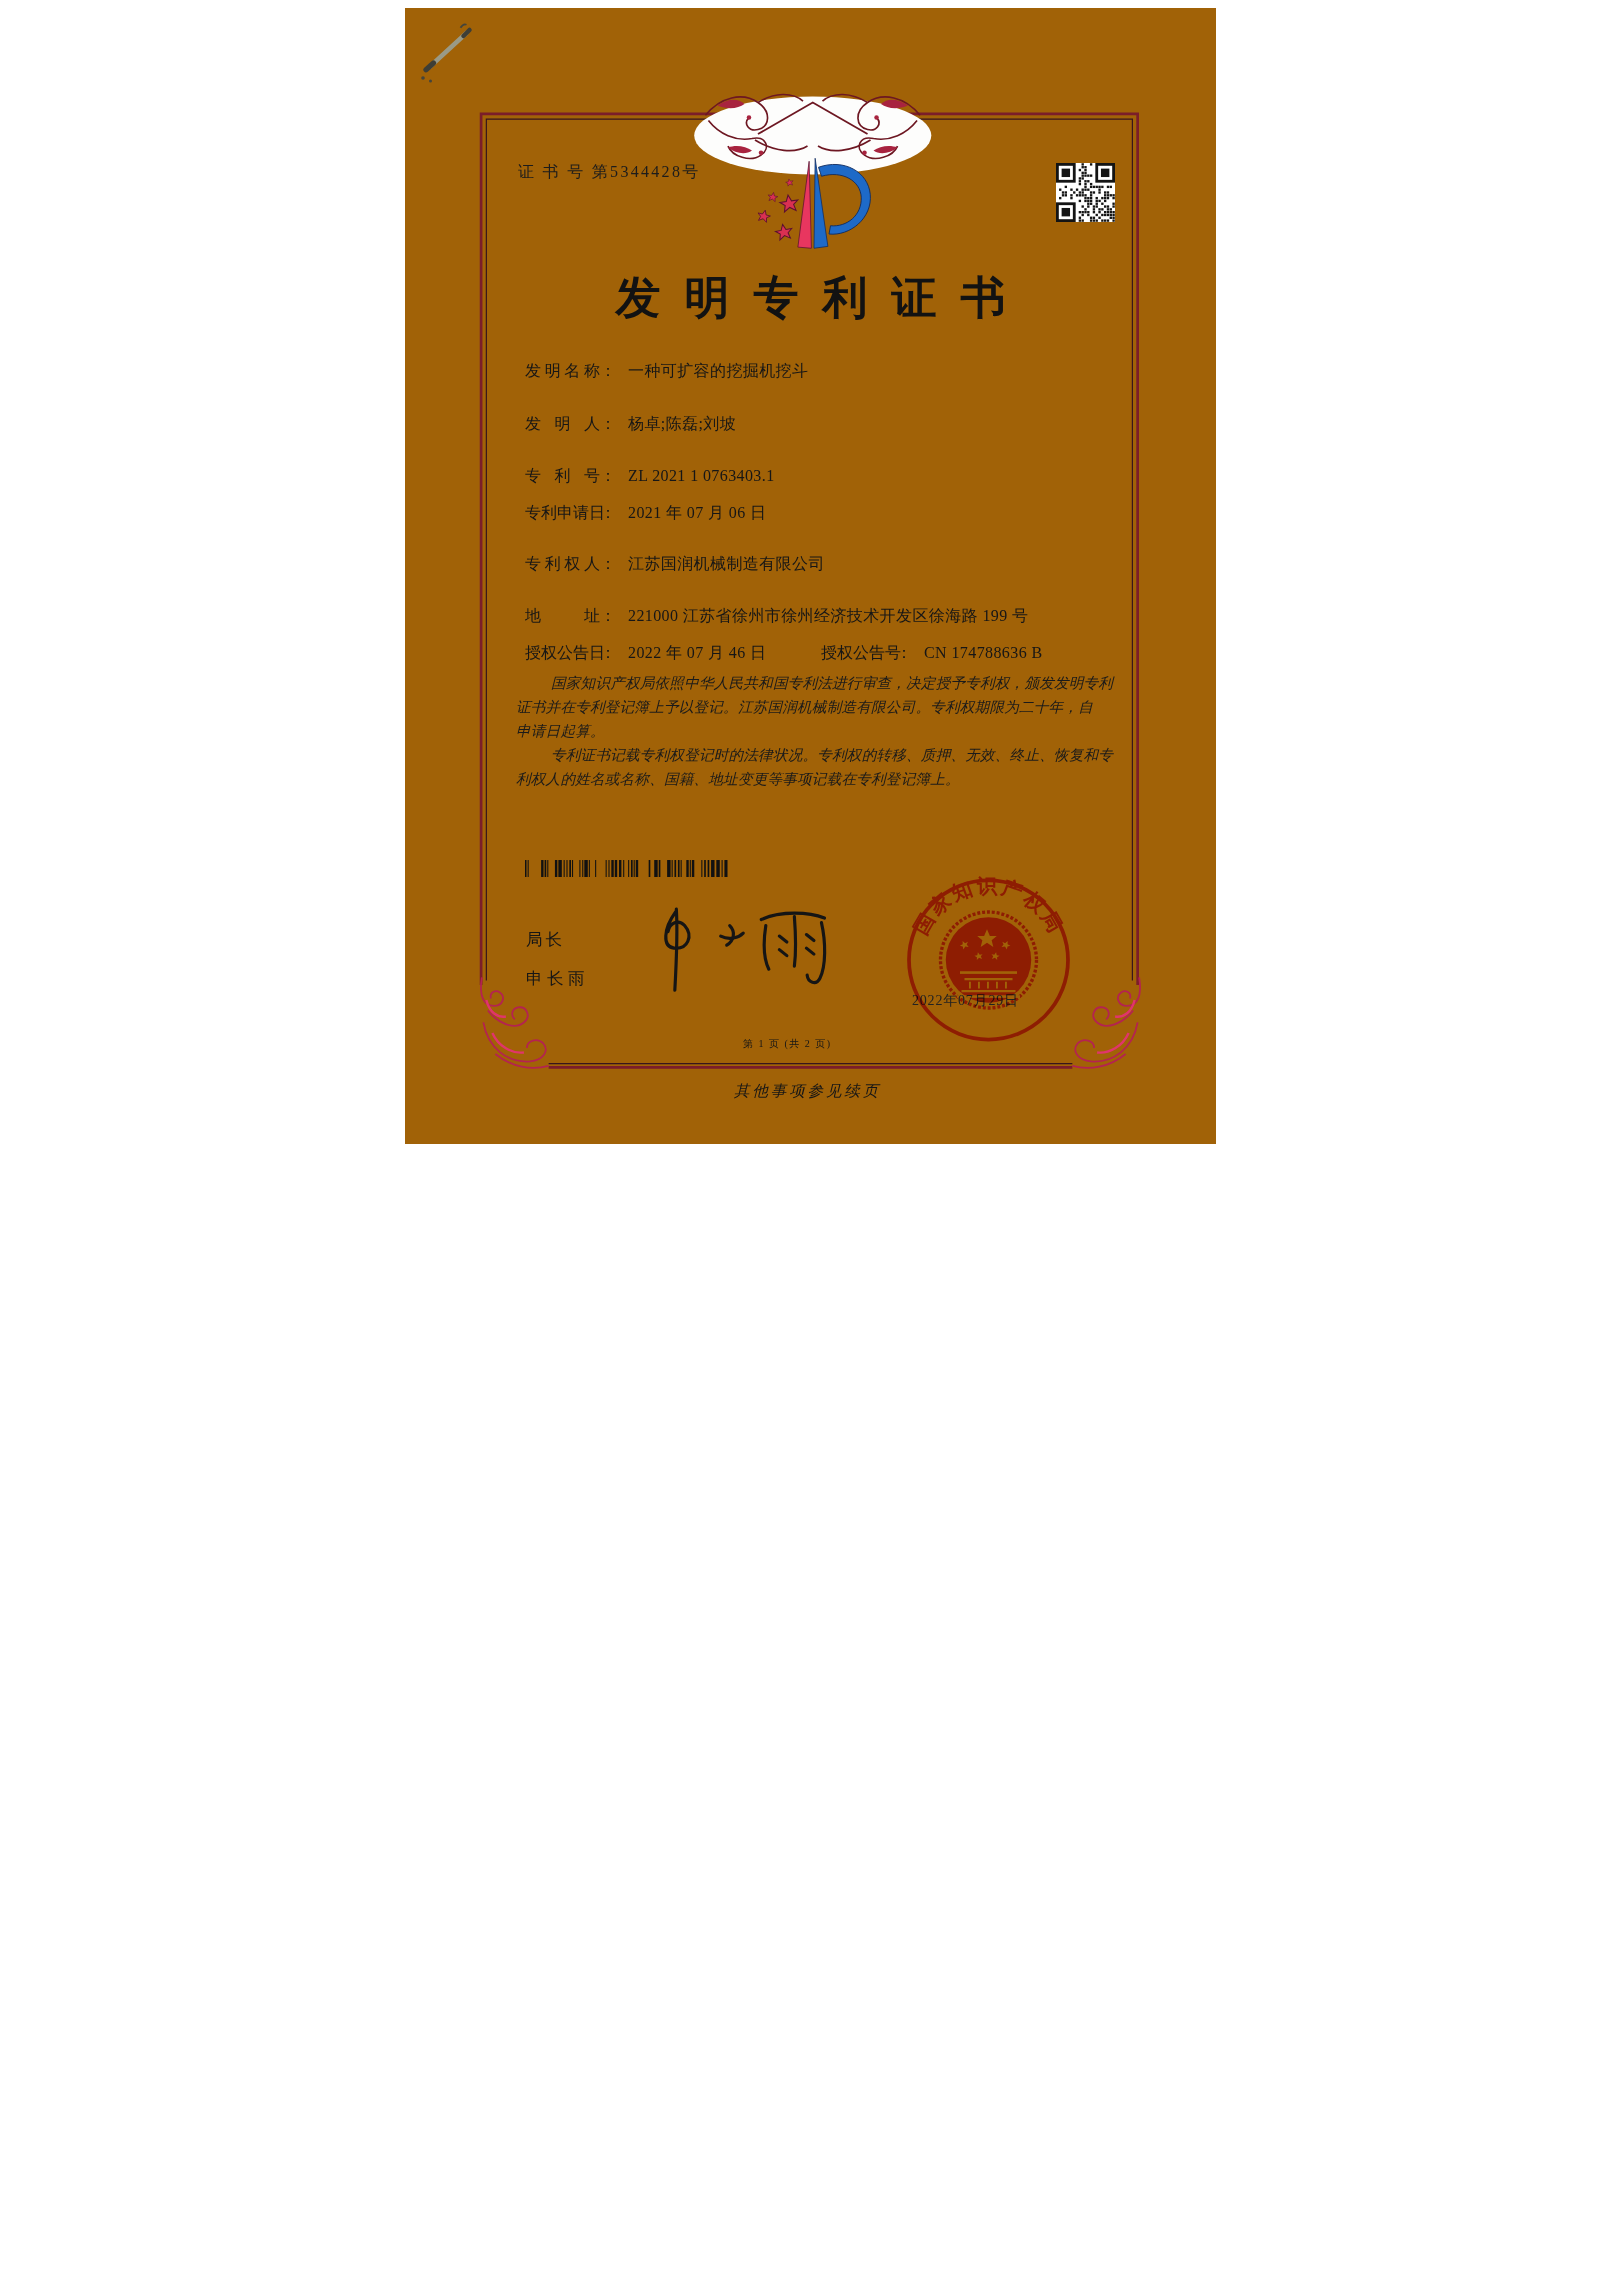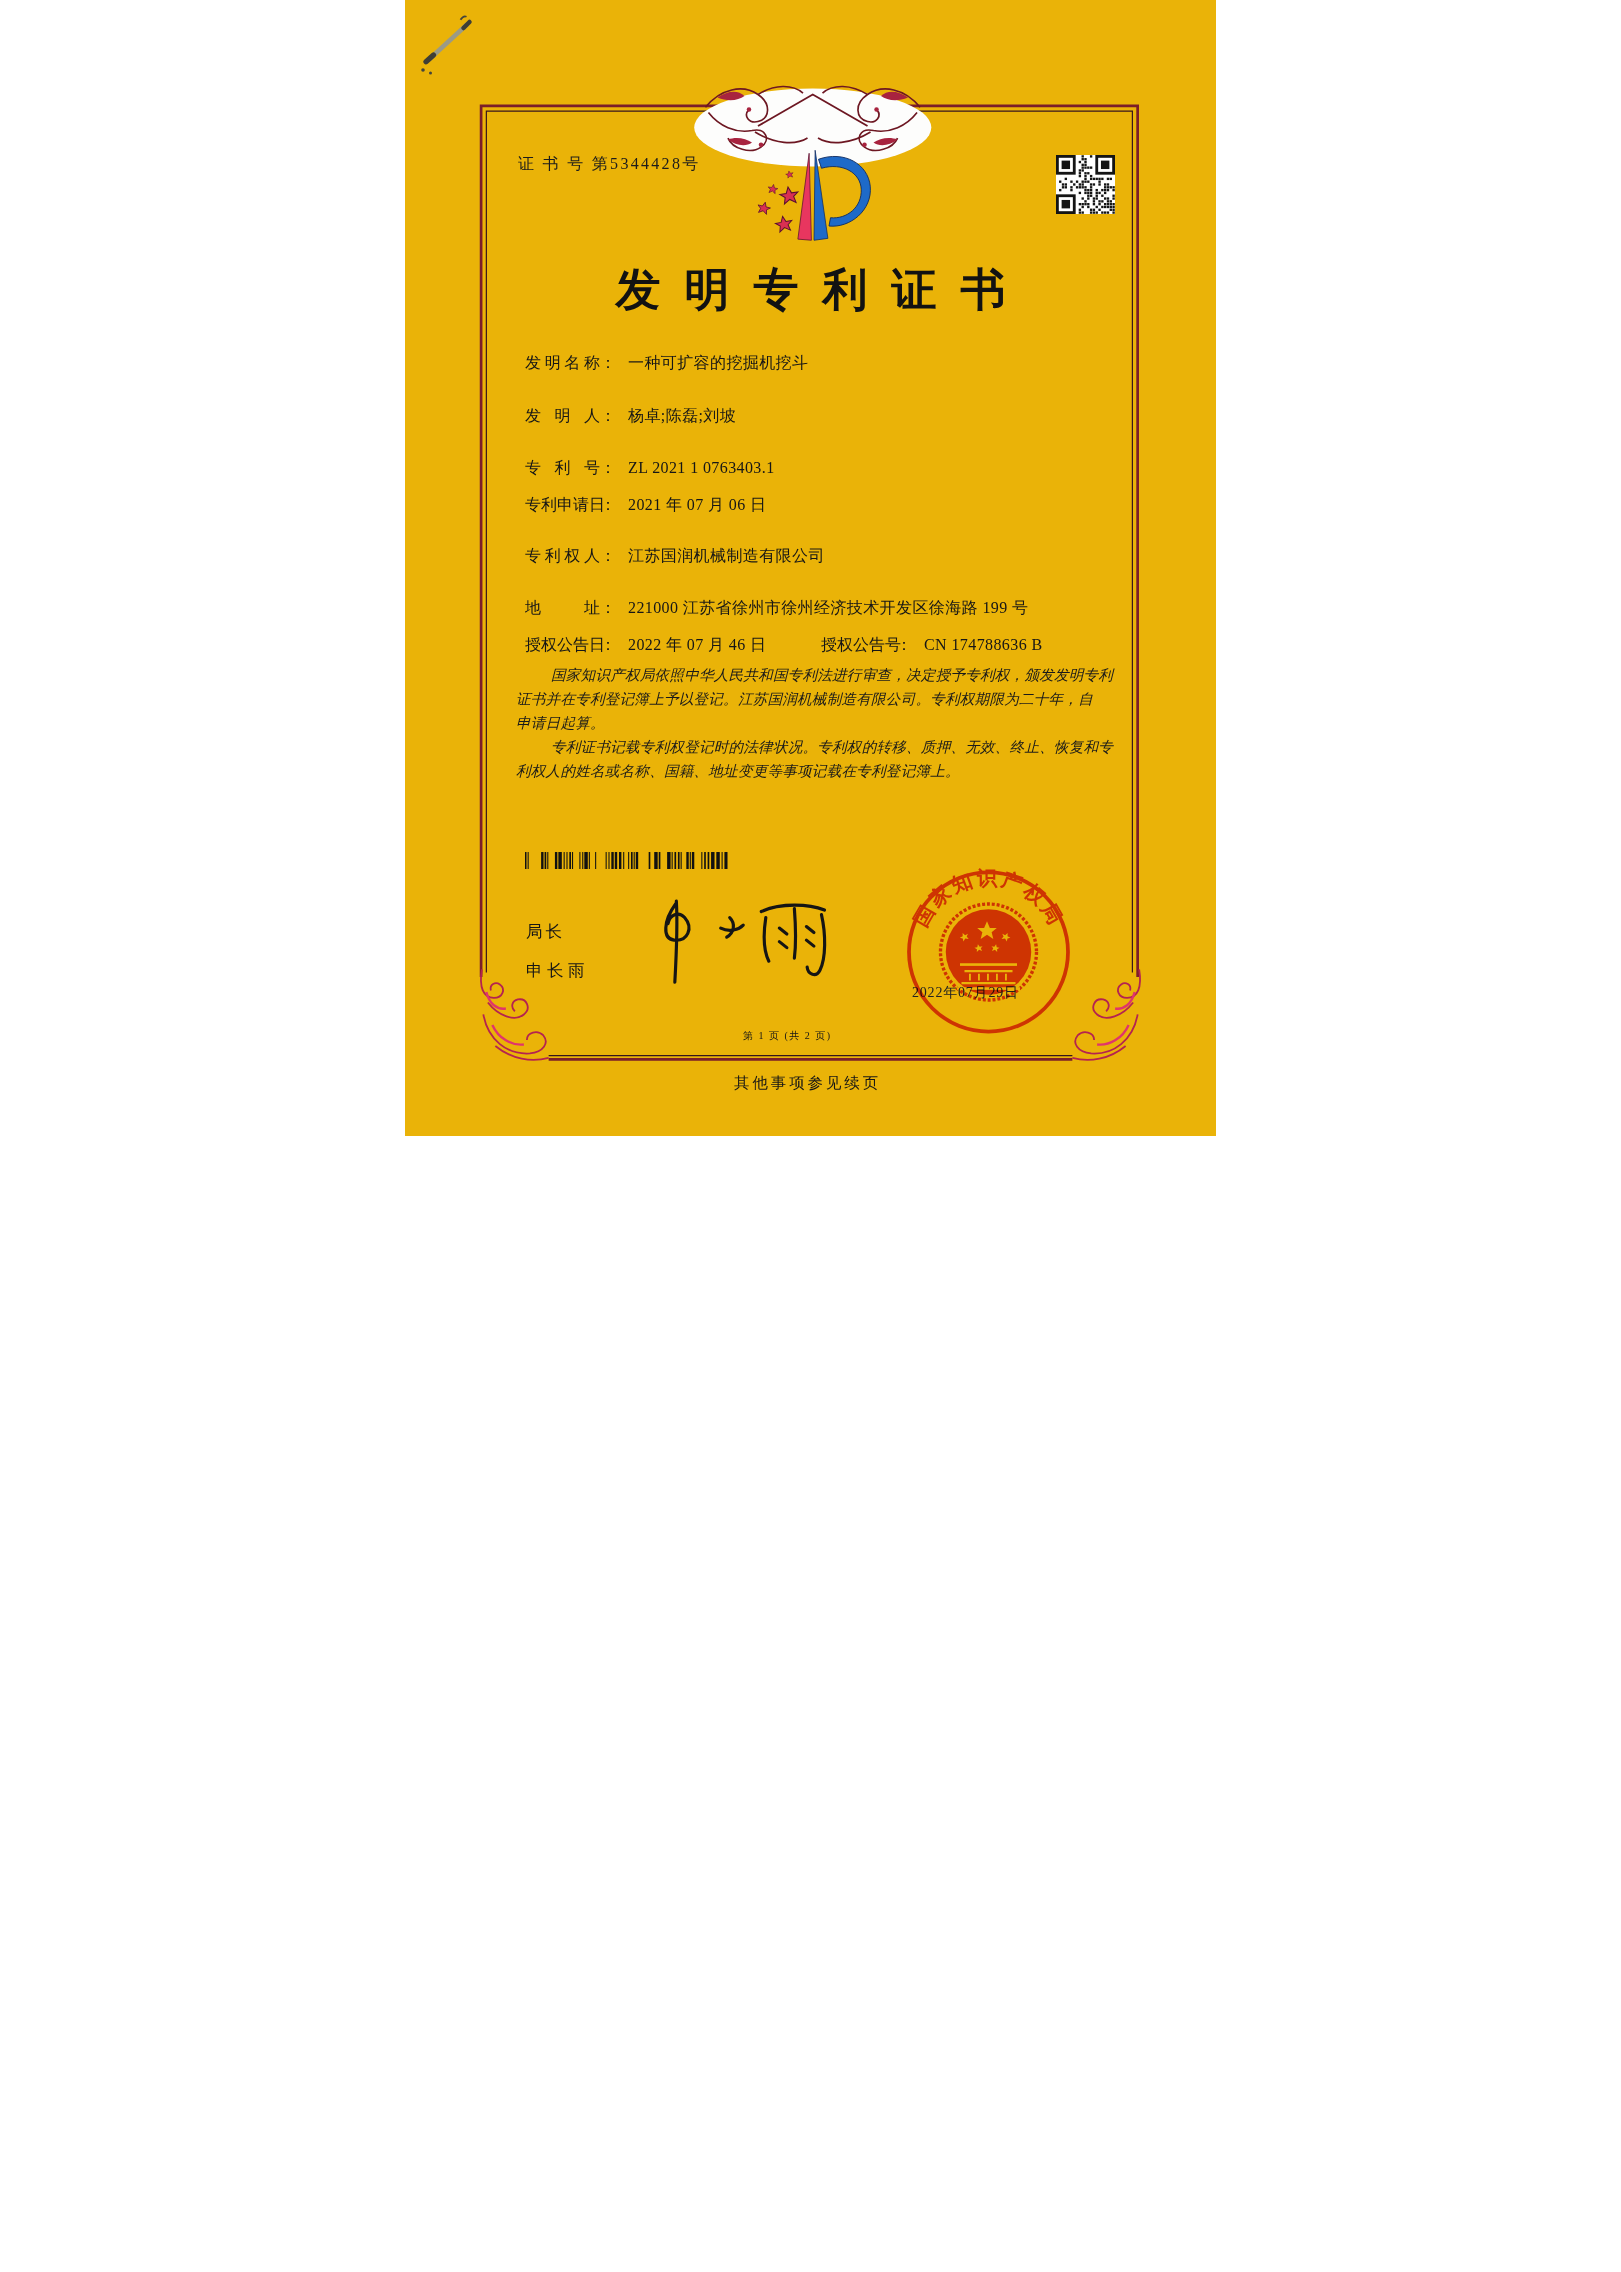--- a/index.html
+++ b/index.html
@@ -1,18 +1,18 @@
 <!DOCTYPE html>
 <html style="font-size:12px"><head>
 <meta charset="utf-8">
 <style>
   * { margin:0; padding:0; box-sizing:border-box; }
   html,body { background:#ffffff; }
   body { font-family:"Liberation Serif","DejaVu Serif",serif; color:#161616; }
-  .page { position:relative; width:811px; height:1136px; margin:0 auto; background:#eab308; overflow:hidden; }
+  .page { position:relative; width:811px; height:1136px; margin:8px auto; background:#a16207; overflow:hidden; }
   svg { display:block; }
 
   .frame-svg { position:absolute; left:0; top:0; z-index:0; }
   .staple-svg { position:absolute; left:0; top:0; z-index:1; }
 
   .cert-no { position:absolute; left:113px; top:154px; font-size:16px; letter-spacing:2.3px; color:#1c1c1c; z-index:2; white-space:nowrap; }
 
   .logo-svg { position:absolute; left:349px; top:147px; z-index:2; }
   .qr-svg { position:absolute; left:651px; top:155px; z-index:2; }
 
@@ -31,21 +31,21 @@
   .barcode-svg { position:absolute; left:120px; top:852px; z-index:2; }
 
   .signer-title { position:absolute; left:121px; top:921px; font-size:16.5px; letter-spacing:3px; z-index:2; }
   .signer-name  { position:absolute; left:121px; top:960px; font-size:16.5px; letter-spacing:4.5px; z-index:2; }
   .signature-svg { position:absolute; left:236px; top:895px; z-index:2; }
 
   .seal-svg { position:absolute; left:501px; top:868px; z-index:3; mix-blend-mode:multiply; opacity:0.96; }
   .seal-date { position:absolute; left:507px; top:984px; font-size:14px; letter-spacing:0.8px; color:#222; z-index:2; white-space:nowrap; }
 
   .page-info { position:absolute; left:338px; top:1029px; font-size:10px; letter-spacing:1.5px; z-index:4; }
-  .cont-note { position:absolute; left:329px; top:1073px; font-size:15.4px; letter-spacing:3px; z-index:2; }
+  .cont-note { position:absolute; left:329px; top:1073px; font-size:15.4px; font-style:italic; letter-spacing:3px; z-index:2; }
 </style>
 </head>
 <body>
 
 <div class="page">
 
   <svg width="0" height="0" style="position:absolute" aria-hidden="true">
     <defs>
       <path id="star" d="M0,-1 L0.294,-0.309 1,-0.309 0.476,0.118 0.647,0.809 0,0.382 -0.647,0.809 -0.476,0.118 -1,-0.309 -0.294,-0.309 Z"></path>
     </defs>

